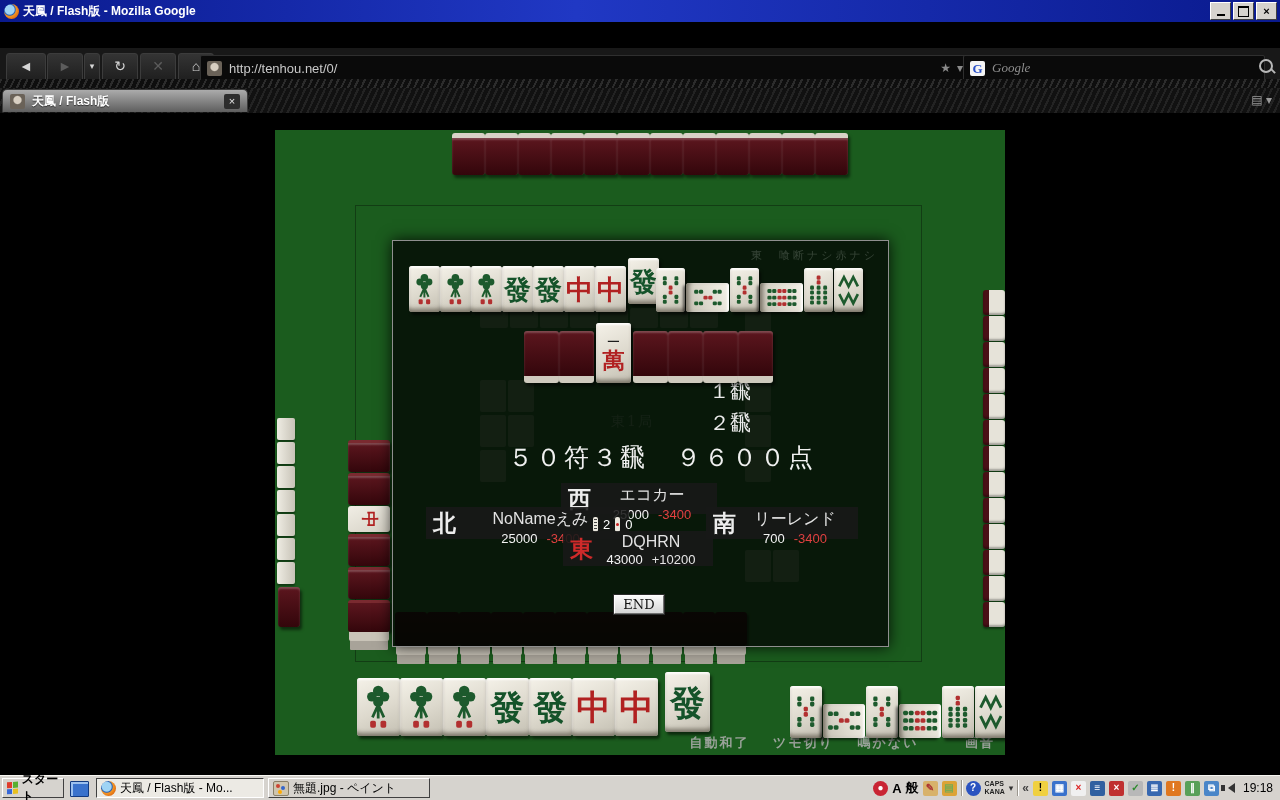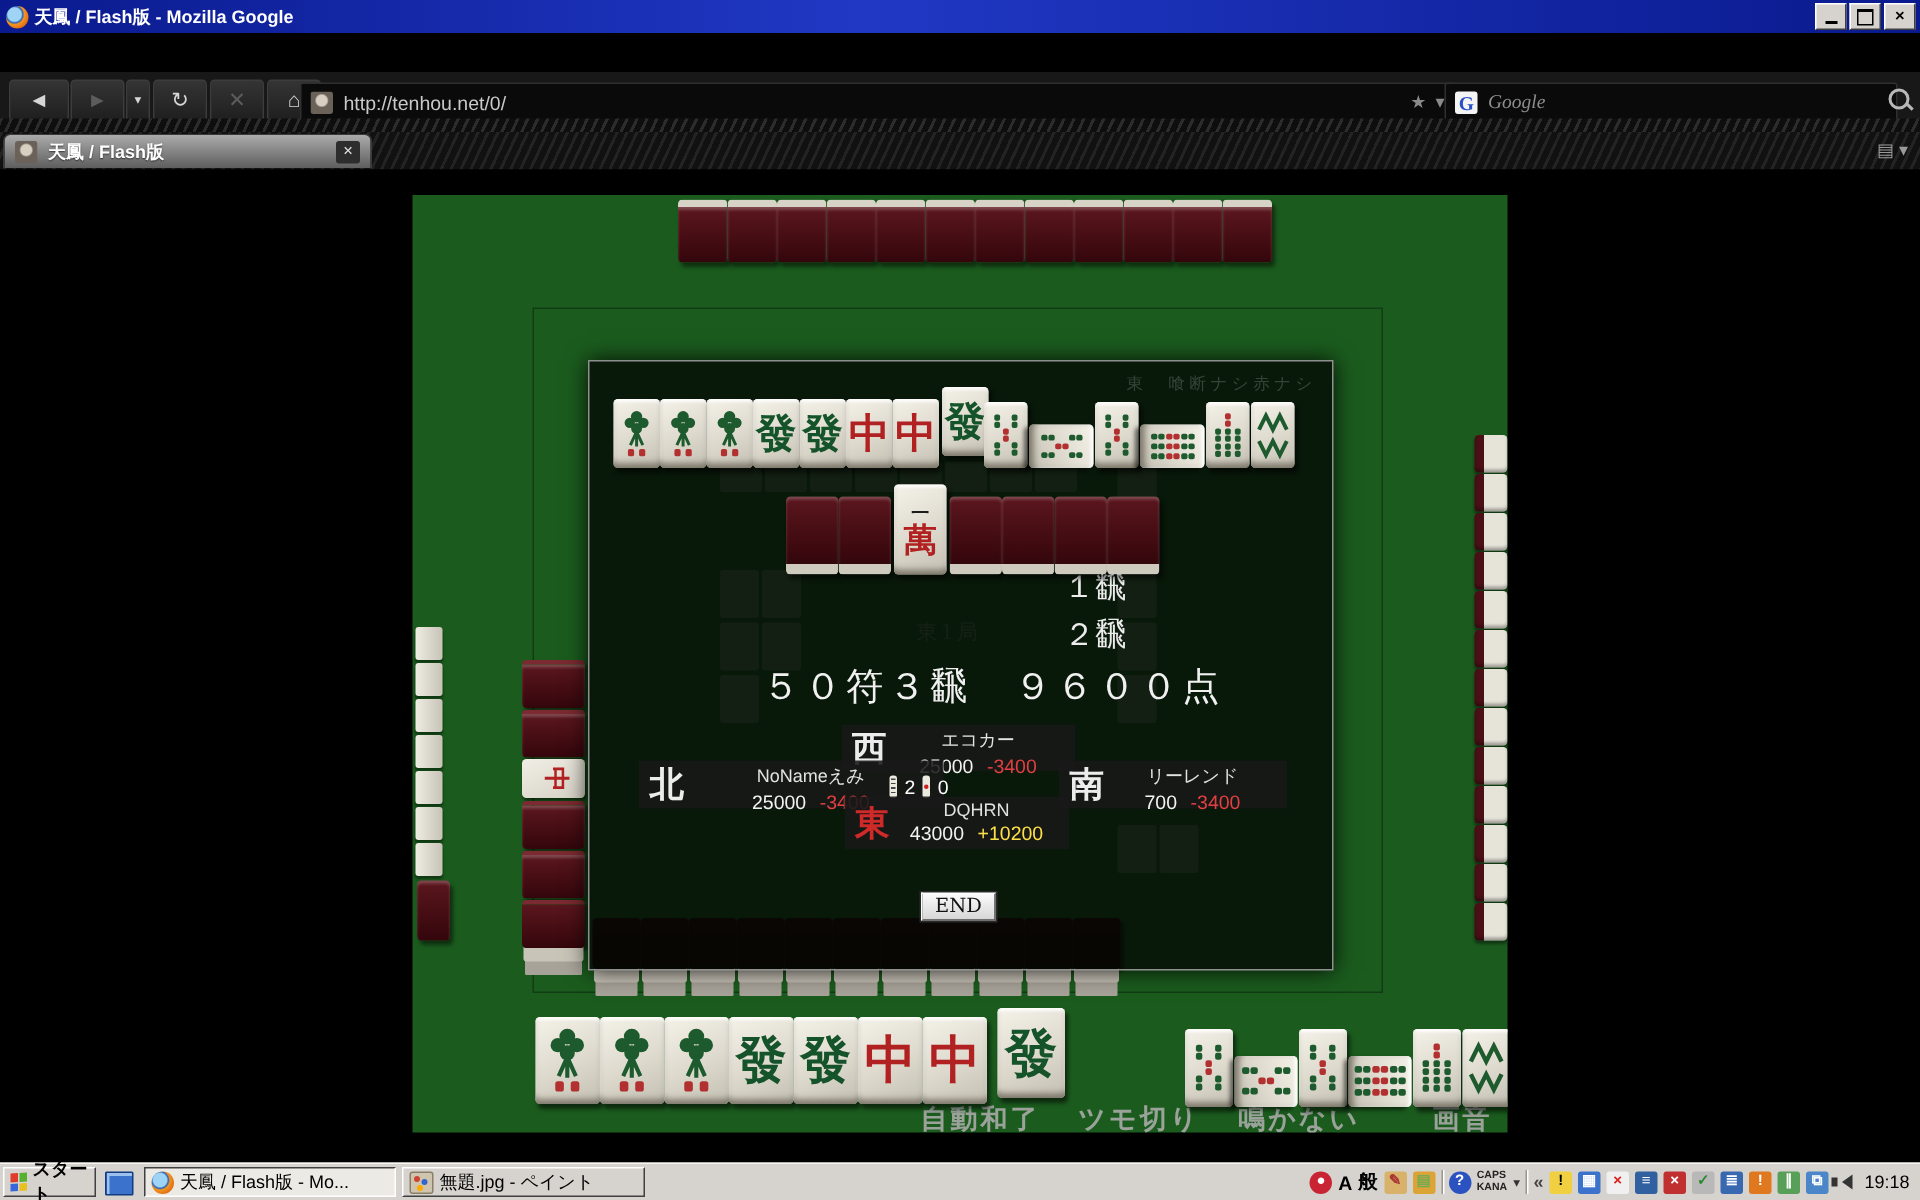--- a/index.html
+++ b/index.html
@@ -73,33 +73,33 @@
 
   
   .dialog{position:absolute;left:117px;top:110px;width:495px;height:405px;background:rgba(4,7,4,.80);border:1px solid #8f8f8f;box-shadow:0 0 14px rgba(0,0,0,.85);z-index:5;}
   .rules-note{position:absolute;right:10px;top:7px;color:#aab4aa;opacity:.28;font-size:11px;letter-spacing:3px;}
   .yaku-row{position:absolute;left:118px;width:260px;color:#ececec;font-size:21px;letter-spacing:2px;}
   .yaku-han{position:absolute;left:288px;width:70px;text-align:right;color:#ececec;font-size:21px;}
   .score-total{position:absolute;left:115px;top:200px;color:#f0f0f0;font-size:25px;letter-spacing:3px;}
   .panel{position:absolute;background:rgba(24,24,24,.88);color:#ddd;z-index:2;}
   .panel .wind{position:absolute;left:7px;top:50%;transform:translateY(-50%);font-size:23px;color:#ececec;font-weight:bold;}
   .panel.east .wind{color:#cf2a2a;}
-  .panel .pname{margin-left:26px;text-align:center;font-size:12px;padding-top:2px;color:#e2e2e2;}
+  .panel .pname{margin-left:26px;text-align:center;font-size:16px;padding-top:2px;color:#e2e2e2;}
   .panel .pts{margin-left:26px;text-align:center;font-size:13px;padding-top:1px;color:#f2f2f2;}
   .delta{margin-left:9px;}
   .delta.neg{color:#e04040;}
-  .delta.pos{color:#fde047;}
+  .delta.pos{color:#e5e5e5;}
   .sticks{position:absolute;left:200px;top:276px;display:flex;align-items:center;gap:5px;color:#fff;font-size:13px;z-index:3;}
   .stick{width:5px;height:15px;background:#ece9df;border-radius:2px;position:relative;display:inline-block;}
   .stick.h::after{content:"";position:absolute;left:1px;right:1px;top:2px;bottom:2px;background:repeating-linear-gradient(#444 0 1px,rgba(0,0,0,0) 1px 3px);}
   .stick.r::after{content:"";position:absolute;left:1px;top:6px;width:3px;height:3px;border-radius:50%;background:#c22;}
   .end-btn{position:absolute;left:221px;top:354px;width:50px;height:19px;background:linear-gradient(#fbfbfb,#d6d6d6);border:1px solid #707070;border-top-color:#fff;border-left-color:#fff;box-shadow:0 0 0 1px #2a2a2a;font-family:"DejaVu Serif",serif;font-size:13px;color:#111;text-align:center;line-height:17px;box-sizing:border-box;z-index:6;}
 
   
-  .options{position:absolute;right:10px;top:604px;z-index:6;color:#9aa29a;font-size:18px;font-weight:bold;letter-spacing:2px;}
+  .options{position:absolute;right:10px;top:604px;z-index:6;color:#9aa29a;font-size:13px;font-weight:bold;letter-spacing:2px;}
   .options span{margin-left:17px;}
   .options span:last-child{margin-left:40px;}
 
   
   .taskbar{position:absolute;left:0;top:775px;width:1280px;height:25px;background:#d6d3ce;border-top:1px solid #f7f6f2;box-sizing:border-box;}
   .tb-raised{position:absolute;top:2px;height:20px;background:#d6d3ce;border:1px solid;border-color:#fff #404040 #404040 #fff;display:flex;align-items:center;gap:4px;padding:0 4px;box-sizing:border-box;font-size:12px;color:#000;}
   .tb-pressed{border-color:#404040 #fff #fff #404040;background:#eceae4;}
   .winflag{width:14px;height:12px;display:grid;grid-template-columns:1fr 1fr;grid-template-rows:1fr 1fr;gap:1px;transform:skewY(-4deg);}
   .winflag i{display:block;}
   .start-label{font-weight:bold;font-size:12px;}

